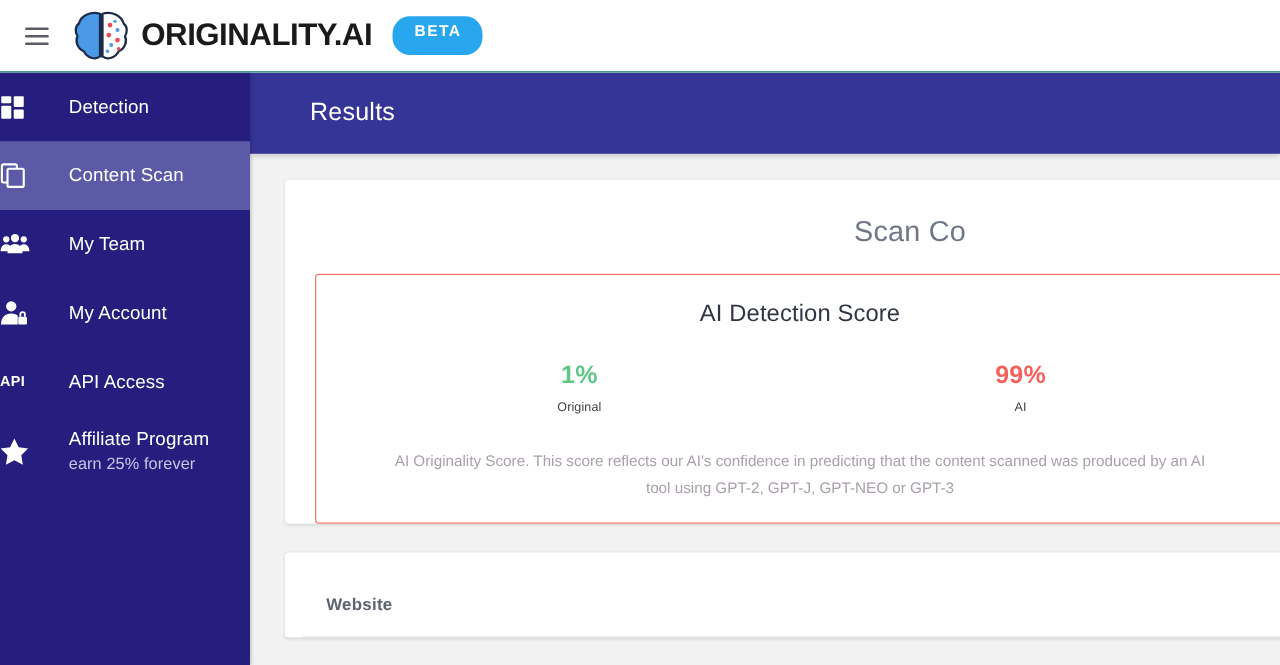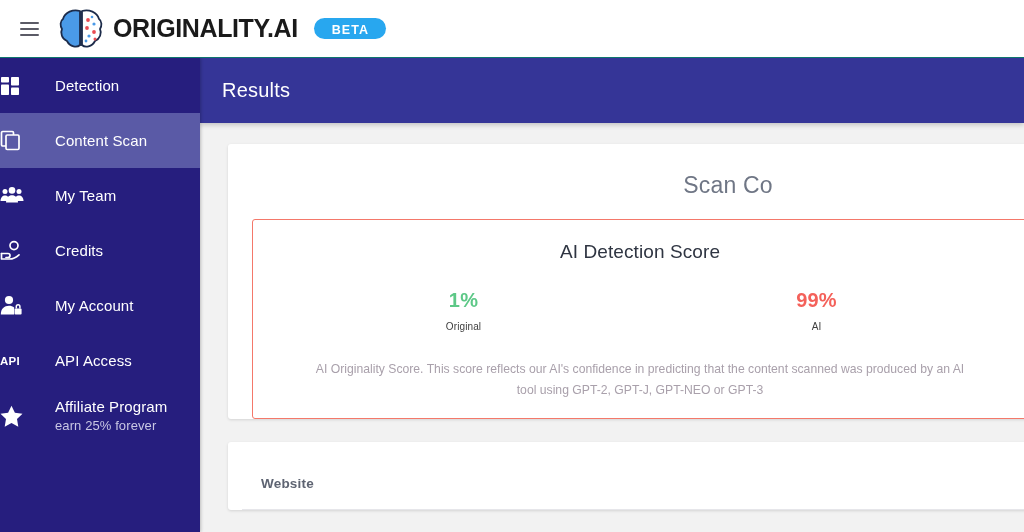--- a/index.html
+++ b/index.html
@@ -66,21 +66,21 @@
     font-family: "Liberation Sans", sans-serif;
   }
 
   .beta-badge {
     margin-left: 16px;
     background: #28a7ef;
     color: #ffffff;
     font-size: 12.5px;
     font-weight: bold;
     letter-spacing: 1.1px;
-    padding: 6px 17px 2px 18px;
+    padding: 6px 17px 12px 18px;
     border-radius: 14px;
     display: inline-block;
     line-height: 1;
   }
 
   
   .sidebar {
     position: absolute;
     top: 58px; left: 0;
     width: 200px;
@@ -140,21 +140,21 @@
     height: 474px;
     background: #f2f2f2;
     overflow: hidden;
   }
 
   .results-bar {
     height: 65px;
     background: #353597;
     display: flex;
     align-items: center;
-    padding-left: 22px;
+    padding-left: 48px;
     box-shadow: 0 2px 5px rgba(0,0,0,0.20);
     position: relative;
     z-index: 3;
   }
   .results-title {
     color: #ffffff;
     font-size: 20px;
     letter-spacing: 0.2px;
   }
 
@@ -324,32 +324,20 @@
           <path d="M0.5 14 C0.5 10.3, 2.6 8.4, 5 8.4 C7.4 8.4, 9.5 10.3, 9.5 14 Z"></path>
           <path d="M14.5 14 C14.5 10.3, 16.6 8.4, 19 8.4 C21.4 8.4, 23.5 10.3, 23.5 14 Z"></path>
           <path d="M6 15.5 C6 10.9, 8.7 8.2, 12 8.2 C15.3 8.2, 18 10.9, 18 15.5 Z"></path>
         </svg>
       </span>
       <div class="nav-text-stack">
         <span class="nav-label">My Team</span>
       </div>
     </div>
 
-    <div class="nav-item">
-      <span class="nav-icon">
-        <svg width="24" height="22" viewBox="0 0 24 22" fill="none" stroke="#ffffff" stroke-width="1.7">
-          <circle cx="14" cy="5.6" r="4"></circle>
-          <path d="M1.5 13.5 h6.5 a2 2 0 0 1 0 4 H6" stroke-linecap="round"></path>
-          <path d="M1.5 13.5 v5.5 h8 c4 0 6.5 -1.5 9.5 -4.2" stroke-linecap="round" stroke-linejoin="round"></path>
-        </svg>
-      </span>
-      <div class="nav-text-stack">
-        <span class="nav-label">Credits</span>
-      </div>
-    </div>
 
     <div class="nav-item">
       <span class="nav-icon">
         <svg width="22" height="21" viewBox="0 0 22 21" fill="#ffffff">
           <circle cx="9" cy="5" r="4.1"></circle>
           <path d="M0.8 19.5 C0.8 13.6, 4.4 10.8, 9 10.8 C11 10.8, 12.8 11.4, 14.2 12.4 L14.2 19.5 Z"></path>
           <rect x="14.6" y="13.4" width="7" height="6.2" rx="1"></rect>
           <path d="M16.3 13.4 v-1.9 a1.8 1.8 0 0 1 3.6 0 v1.9" fill="none" stroke="#ffffff" stroke-width="1.5"></path>
         </svg>
       </span>

